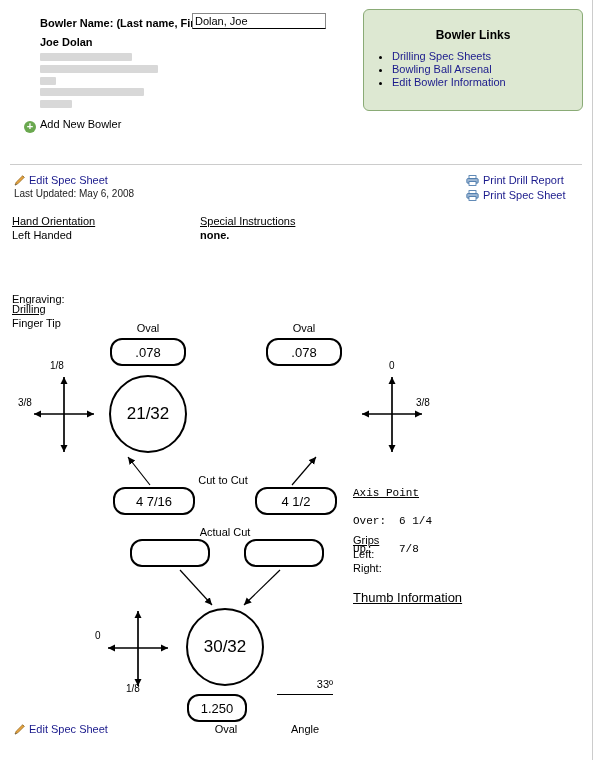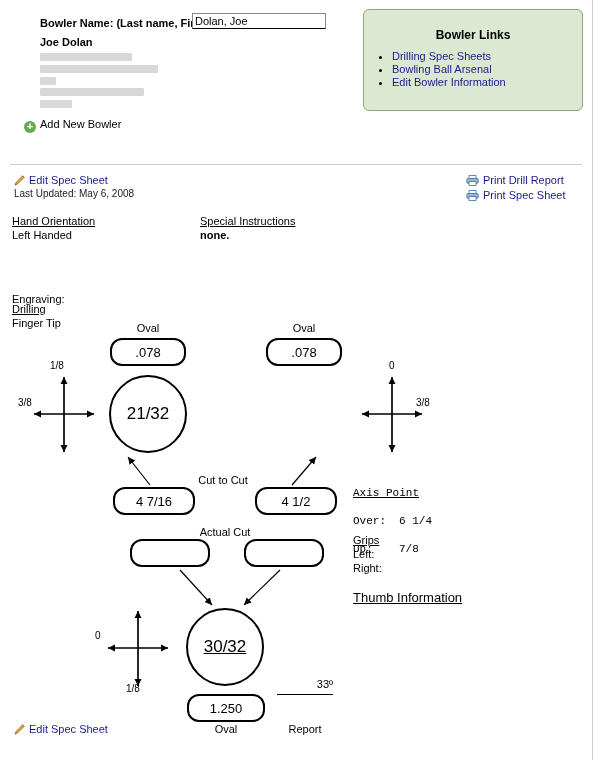--- a/index.html
+++ b/index.html
@@ -237,22 +237,22 @@
   .lbl-oval2 { left: 266px; top: 322px; width: 76px; }
   
   .p3 { left: 113px; top: 487px; width: 82px; }
   .p4 { left: 255px; top: 487px; width: 82px; }
   .lbl-cut { left: 178px; top: 474px; width: 90px; }
   
   .p5 { left: 130px; top: 539px; width: 80px; }
   .p6 { left: 244px; top: 539px; width: 80px; }
   .lbl-actual { left: 180px; top: 526px; width: 90px; }
   
-  .c3 { left: 186px; top: 608px; width: 78px; height: 78px; line-height: 74px; text-decoration: underline; }
-  .p7 { left: 187px; top: 694px; width: 78px; }
+  .c3 { left: 186px; top: 608px; width: 78px; height: 78px; line-height: 74px; }
+  .p7 { left: 187px; top: 694px; width: 60px; }
   .lbl-oval3 { left: 187px; top: 723px; width: 78px; }
   
   .angle-val { left: 300px; top: 678px; width: 50px; text-align: center; }
   .angle-line {
     position: absolute;
     left: 277px; top: 694px;
     width: 56px; height: 1px;
     background: #000;
   }
   .lbl-angle { left: 277px; top: 723px; width: 56px; }
@@ -411,21 +411,21 @@
   <div class="cap-label lbl-actual">Actual Cut</div>
   <div class="node pill p5"></div>
   <div class="node pill p6"></div>
 
   <div class="node circle c3">30/32</div>
   <div class="node pill p7">1.250</div>
   <div class="cap-label lbl-oval3">Oval</div>
 
   <div class="cap-label angle-val">33º</div>
   <div class="angle-line"></div>
-  <div class="cap-label lbl-angle">Report</div>
+  <div class="cap-label lbl-angle">Angle</div>
 
   <div class="axis-point">
     <div class="sect-head">Axis Point</div>
     <div class="axis-row">
       <span class="k">Over:</span><span class="v">6 1/4</span>
     </div>
     <div class="axis-row">
       <span class="k">Up:</span><span class="v">7/8</span>
     </div>
   </div>

